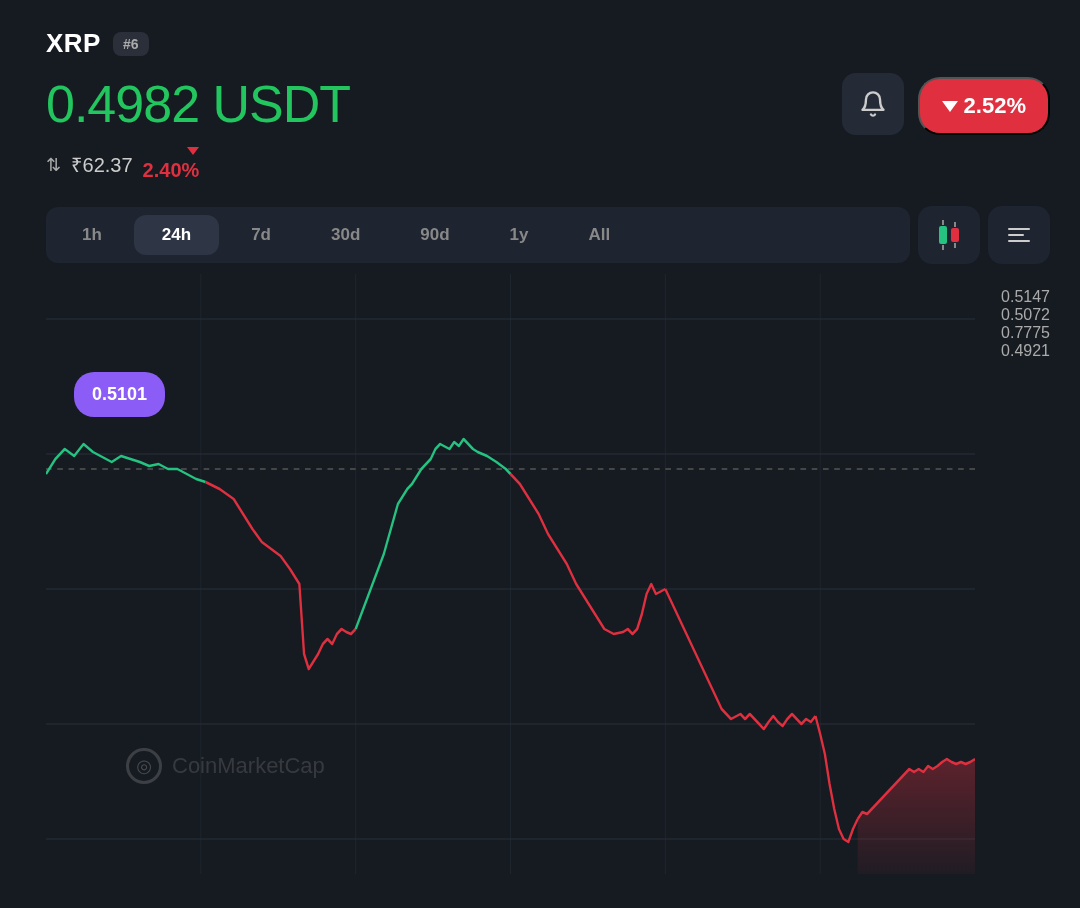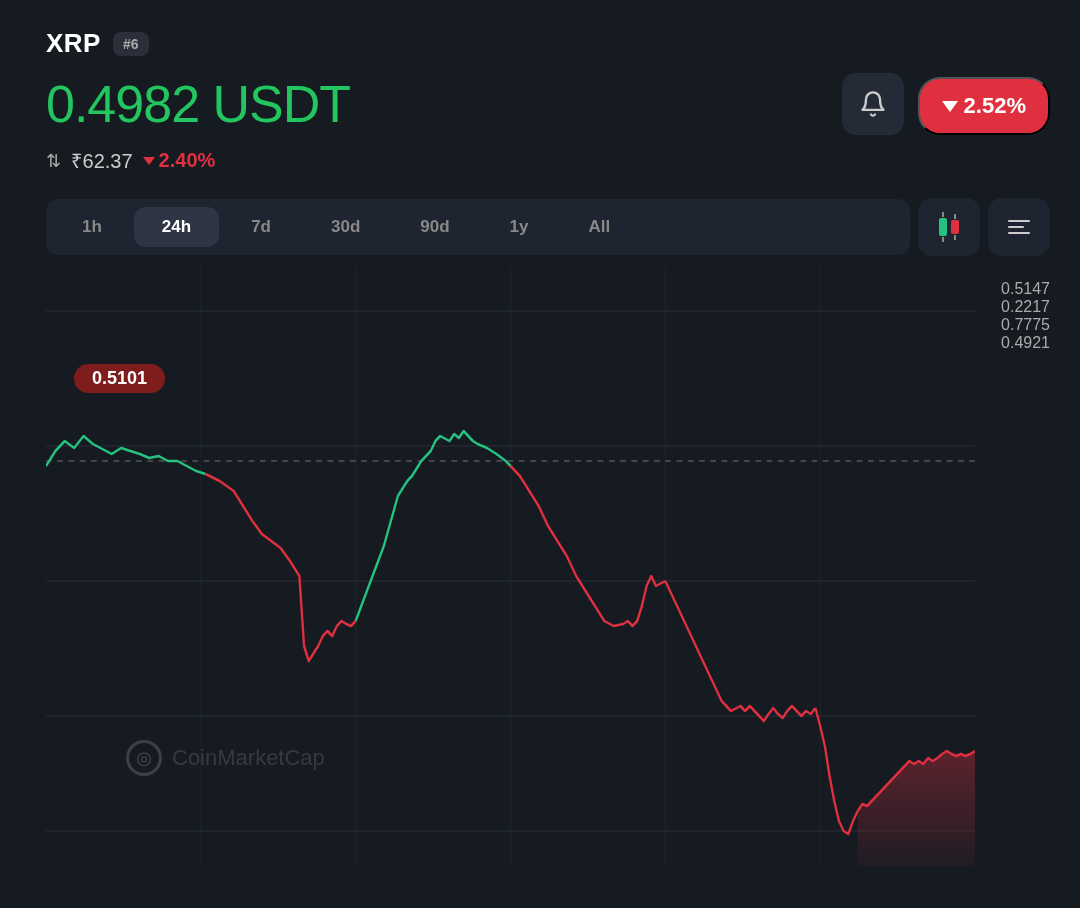--- a/index.html
+++ b/index.html
@@ -91,22 +91,23 @@
       align-items: center;
       gap: 10px;
       margin-bottom: 24px;
       font-size: 20px;
       color: #ccc;
     }
     .inr-change {
       color: #e03040;
       font-weight: 600;
       display: flex;
-      align-items: center;
+      align-items: flex-end;
       gap: 4px;
+      flex-direction: column;
     }
     .inr-change .small-arrow {
       width: 0;
       height: 0;
       border-left: 6px solid transparent;
       border-right: 6px solid transparent;
       border-top: 8px solid #e03040;
       display: inline-block;
     }
     .swap-icon {
@@ -229,23 +230,23 @@
       position: absolute;
       left: 0;
       top: 0;
       width: calc(100% - 75px);
       height: 100%;
     }
     .price-tooltip {
       position: absolute;
       left: 28px;
       top: 98px;
-      background: #7f1d1d;
+      background: #8b5cf6;
       border-radius: 20px;
-      padding: 4px 18px;
+      padding: 12px 18px;
       font-size: 18px;
       font-weight: 700;
       color: #fff;
     }
     .watermark {
       position: absolute;
       bottom: 90px;
       left: 80px;
       color: rgba(150,150,150,0.25);
       font-size: 22px;
@@ -548,21 +549,21 @@
             975,488
             980,490
             985,488
             990,485
           "></polyline>
       </svg>
     </div>
 
     <div class="chart-labels-right">
       <span>0.5147</span>
-      <span>0.2217</span>
+      <span>0.5072</span>
       <span>0.7775</span>
       <span>0.4921</span>
     </div>
 
     <div class="price-tooltip">
       <span>0.5101</span>
     </div>
 
     <div class="watermark">
       <div class="watermark-logo">◎</div>

